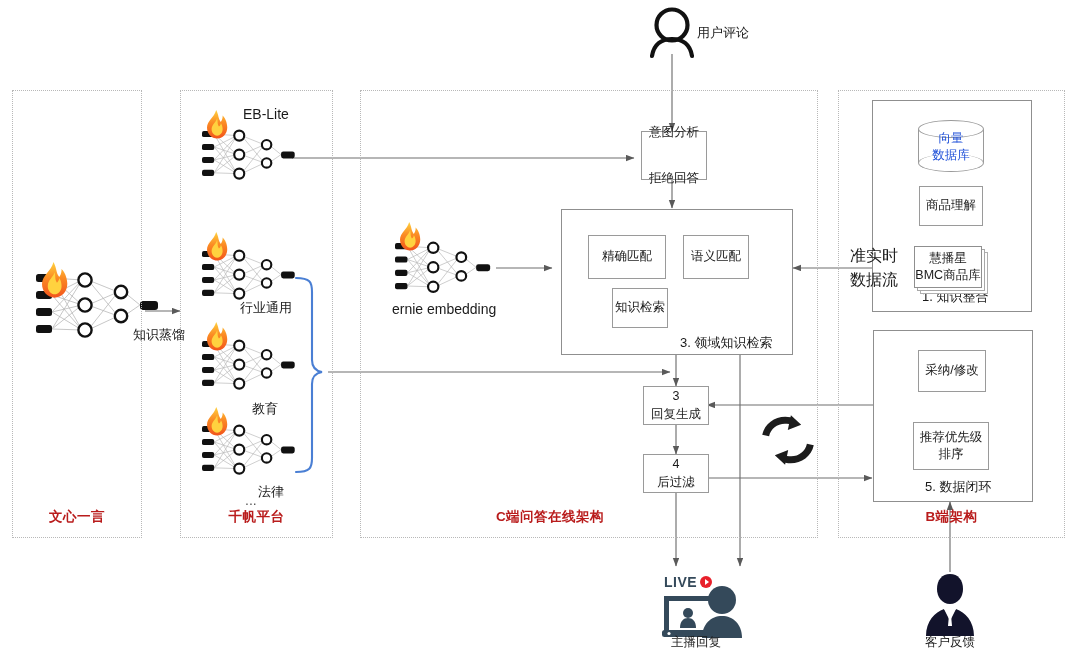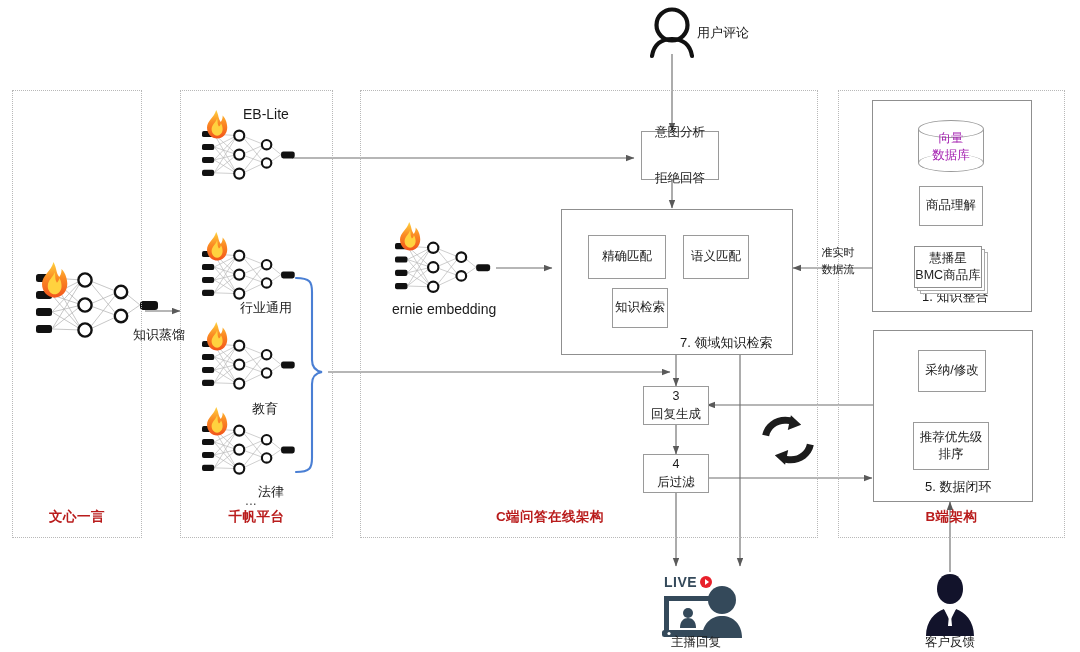--- a/index.html
+++ b/index.html
@@ -91,21 +91,21 @@
   }
   .cyl .top { top: 0; }
   .cyl .bot { bottom: 0; border-top: none; }
   .cyl .txt {
     position: absolute;
     left: 0; right: 0; top: 50%;
     transform: translateY(-48%);
     text-align: center;
     font-size: 12.5px;
     line-height: 1.35;
-    color: #a21caf;
+    color: #1d4ed8;
     white-space: nowrap;
   }
 
   
   .stack { position: absolute; }
   .stack .sh {
     position: absolute; left: 6px; top: 6px;
     width: 100%; height: 100%;
     border: 1px solid #b0b0b0; background: #fff;
     box-sizing: border-box;
@@ -481,27 +481,27 @@
   <div class="txt cn" style="left:252px; top:400px; font-weight:500;">教育</div>
   <div class="txt cn" style="left:258px; top:483px; font-weight:500;">法律</div>
   <div class="txt" style="left:245px; top:492px; font-size:14px; color:#555;">...</div>
 
   <div class="txt" style="left:133px; top:326px; font-size:13px; font-weight:500;">知识蒸馏</div>
 
   <div class="txt" style="left:392px; top:301px; font-size:14px;">ernie embedding</div>
 
   <div class="txt" style="left:697px; top:24px; font-size:13px;">用户评论</div>
 
-  <div class="box" style="left:641px; top:131px; width:78px; height:49px;gap:28px;">
+  <div class="box" style="left:641px; top:131px; width:66px; height:49px;gap:28px;">
     <span class="ln">意图分析</span>
     <span class="ln">拒绝回答</span>
   </div>
 
   <div class="panel" style="left:561px; top:209px; width:232px; height:146px;"></div>
-  <div class="panel-label" style="left:680px; top:334px;">7. 领域知识检索</div>
+  <div class="panel-label" style="left:680px; top:334px;">3. 领域知识检索</div>
 
   <div class="box" style="left:588px; top:235px; width:78px; height:44px;">
     <span>精确匹配</span>
   </div>
   <div class="box" style="left:683px; top:235px; width:66px; height:44px;">
     <span>语义匹配</span>
   </div>
   <div class="box" style="left:612px; top:288px; width:56px; height:40px;">
     <span>知识检索</span>
   </div>
@@ -535,21 +535,21 @@
 
   <div class="stack" style="left:914px; top:246px; width:68px; height:42px;">
     <div class="sh"></div>
     <div class="sh2"></div>
     <div class="fr">
       <span>慧播星</span>
       <span>BMC商品库</span>
     </div>
   </div>
 
-  <div class="txt center" style="left:808px; top:244px; width:60px; line-height:1.5; font-size:11px;">
+  <div class="txt center" style="left:844px; top:244px; width:60px; line-height:1.5; font-size:16px;">
     <span>准实时</span><br>
     <span>数据流</span>
   </div>
 
   <div class="panel" style="left:873px; top:330px; width:160px; height:172px;"></div>
   <div class="panel-label" style="left:925px; top:478px;">5. 数据闭环</div>
 
   <div class="box" style="left:913px; top:422px; width:76px; height:48px;">
     <span class="ln">推荐优先级</span>
     <span class="ln">排序</span>

